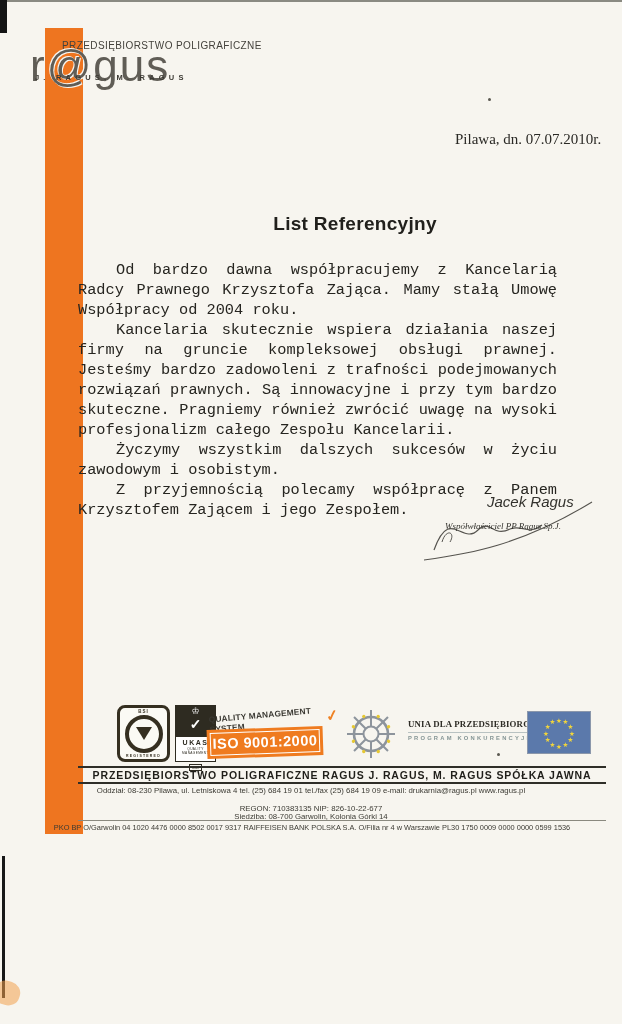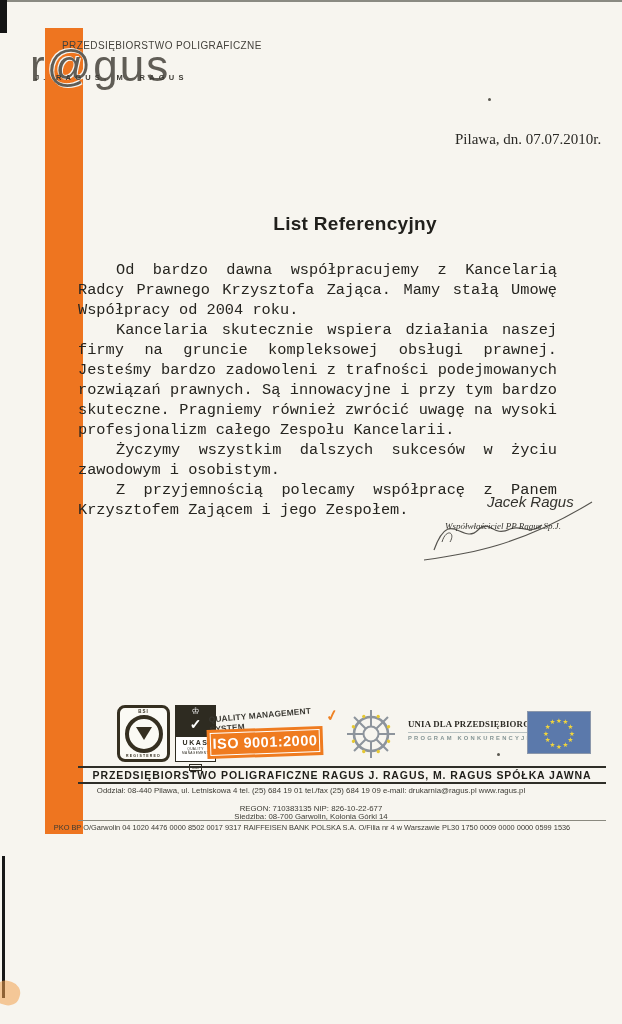--- a/index.html
+++ b/index.html
@@ -195,19 +195,19 @@
         <text x="18" y="23.5">★</text>
         <text x="19.7" y="17">★</text>
         <text x="24.5" y="12.2">★</text>
       </g>
     </svg>
   </div>
 
   <div class="abs rule rule-top"></div>
   <div class="abs company-line">PRZEDSIĘBIORSTWO POLIGRAFICZNE RAGUS J. RAGUS, M. RAGUS SPÓŁKA JAWNA</div>
   <div class="abs rule rule-mid"></div>
-  <div class="abs addr addr1">Oddział: 08-440 Pilawa, ul. Letniskowa 4  tel. (25) 684 19 01  tel./fax (25) 684 19 09  e-mail: drukarnia@ragus.pl  www.ragus.pl</div>
+  <div class="abs addr addr1">Oddział: 08-230 Pilawa, ul. Letniskowa 4  tel. (25) 684 19 01  tel./fax (25) 684 19 09  e-mail: drukarnia@ragus.pl  www.ragus.pl</div>
   <div class="abs addr addr3">REGON: 710383135   NIP: 826-10-22-677</div>
   <div class="abs addr addr4">Siedziba: 08-700 Garwolin, Kolonia Górki 14</div>
   <div class="abs rule-bot"></div>
   <div class="abs bank-line">PKO BP O/Garwolin 04 1020 4476 0000 8502 0017 9317     RAIFFEISEN BANK POLSKA S.A. O/Filia nr 4 w Warszawie PL30 1750 0009 0000 0000 0599 1536</div>
 
 </div>
 
 </body></html>

